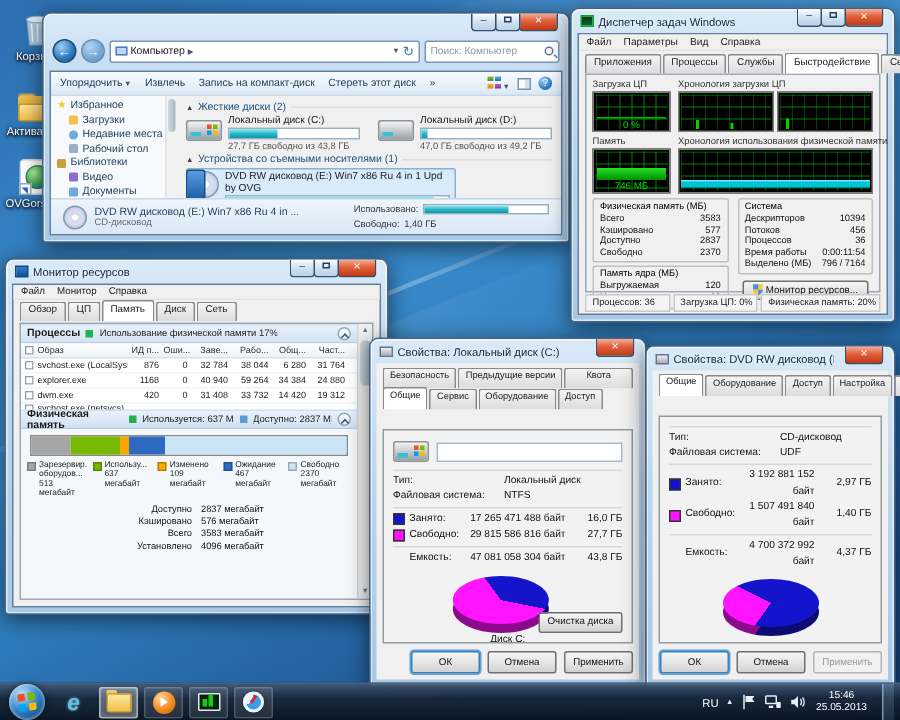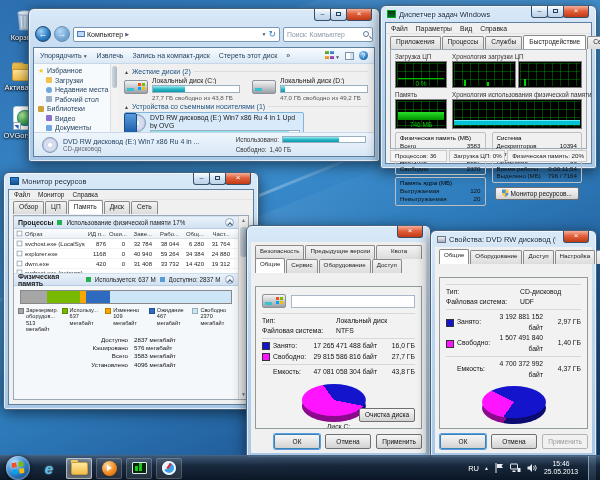--- a/index.html
+++ b/index.html
@@ -119,21 +119,21 @@
   .detpane{position:absolute;left:0;right:0;bottom:0;height:24px;border-top:1px solid #c8d8e8;
     background:linear-gradient(#eef5fc,#d9e8f6);display:flex;align-items:center;gap:5px;padding:0 8px;}
   .det-main{min-width:0;}
   .det-name{font-size:7px;color:#1c3e5e;white-space:nowrap;overflow:hidden;}
   .det-sub{font-size:6.3px;color:#667;}
   .det-usage{margin-left:auto;font-size:6.3px;color:#333;}
   .det-row{display:flex;align-items:center;gap:3px;height:10px;}
   .det-bar{width:84px;height:7px;border:1px solid #9ab0c0;background:#fff;}
 
   
-  #taskmgr{left:380px;top:5px;width:217px;height:164px;z-index:11;}
+  #taskmgr{left:380px;top:5px;width:217px;height:210px;z-index:11;}
   .tm-appic{width:9px;height:8px;background:#173;border:1px solid #0a2;flex:none;
     background:linear-gradient(#0c3a0c,#063)}
   .menubar{height:11px;display:flex;gap:8px;padding:0 5px;font-size:6.8px;color:#222;align-items:center;border-bottom:1px solid #e3e3e3;background:#f0f0f0;}
   .tabs{display:flex;padding:2px 4px 0;gap:1px;height:15px;}
   .tab{padding:1px 5px 0;font-size:6.6px;color:#222;border:1px solid #8a8a8a;border-bottom:none;border-radius:2px 2px 0 0;
      background:linear-gradient(#f4f4f4,#dcdcdc);white-space:nowrap;}
   .tab.active{background:#fff;position:relative;z-index:2;margin-top:-1px;padding-top:2px;}
   .tm-page{position:absolute;left:4px;right:4px;top:26px;bottom:14px;border:1px solid #9aa8b8;background:#f0f0f0;padding:3px 4px;}
   .tm-row{display:flex;gap:5px;margin-bottom:3px;}
   .tm-lab{font-size:6.3px;color:#333;margin-bottom:1px;white-space:nowrap;}
@@ -703,20 +703,24 @@
         <div class="rm-scroll">
           <div class="ar">▲</div>
           <div class="vthumb" style="top:11px;height:30px;left:1px;right:1px;position:absolute;"></div>
           <div class="ar" style="position:absolute;bottom:0;left:0;right:0;">▼</div>
         </div>
       </div>
     </div>
   </div>
 
   <div class="win dlg" id="propsC">
+    <div class="titlebar">
+      <span class="dlg-ic"></span>
+      <span style="overflow:hidden;white-space:nowrap;">Свойства: Локальный диск (C:)</span>
+    </div>
     <div class="capbtns">
         <div class="cb close">×</div>
       </div>
     <div class="dlg-page">
       <div class="ptabs">
         <span class="tab grow">Безопасность</span>
         <span class="tab grow">Предыдущие версии</span>
         <span class="tab grow">Квота</span>
       </div>
       <div class="ptabs" style="margin-top:0;">

